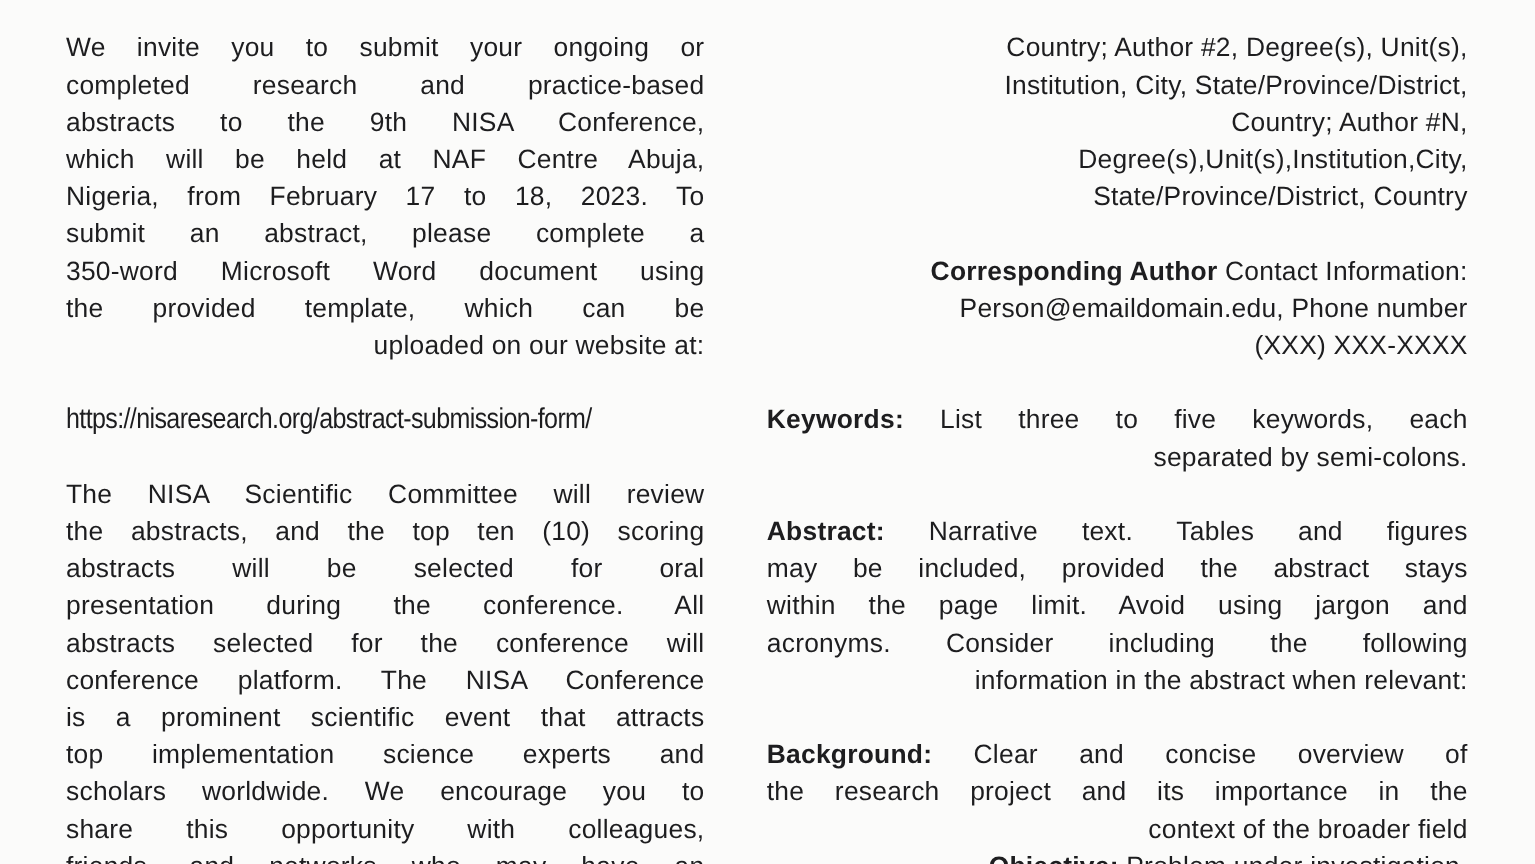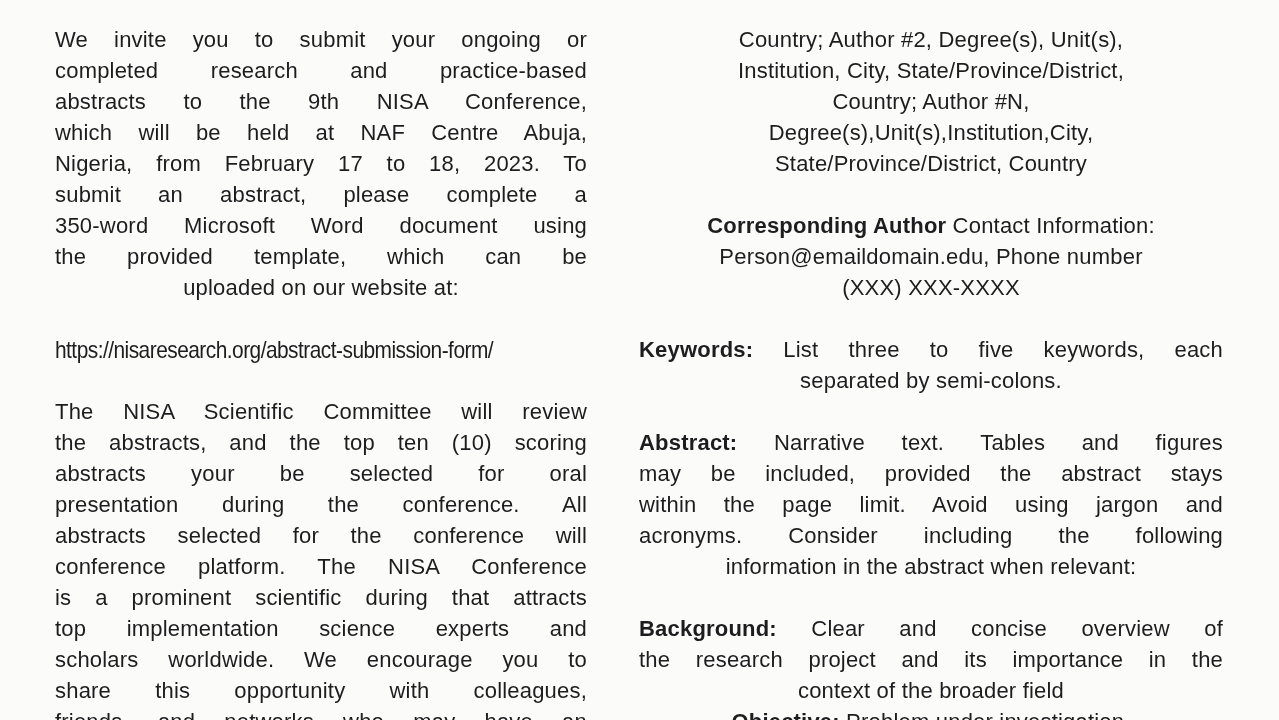--- a/index.html
+++ b/index.html
@@ -15,21 +15,21 @@
   .page { position: absolute; inset: 0; margin-top: 22px; }
   .col { position: absolute; top: 2px; }
   .col-left  { left: 55px;  width: 532px; }
   .col-right { left: 639px; width: 584px; }
   .para { margin: 0 0 31px 0; }
   .para.tight { margin-bottom: 0; }
   .ln {
     font-size: 22px;
     line-height: 31px;
     letter-spacing: 0.2px;
-    text-align: center;
+    text-align: right;
   }
   .ln.j {
     text-align: justify;
     text-align-last: justify;
   }
   b { font-weight: 700; }
   .url-line {
     font-size: 24px;
     line-height: 31px;
     letter-spacing: -0.6px;
@@ -54,25 +54,25 @@
         <div class="ln j">350-word Microsoft Word document using</div>
         <div class="ln j">the provided template, which can be</div>
         <div class="ln">uploaded on our website at:</div>
       </div>
     <div class="para">
       <div class="url-line">https://nisaresearch.org/abstract-submission-form/</div>
     </div>
     <div class="para tight">
         <div class="ln j">The NISA Scientific Committee will review</div>
         <div class="ln j">the abstracts, and the top ten (10) scoring</div>
-        <div class="ln j">abstracts your be selected for oral</div>
+        <div class="ln j">abstracts will be selected for oral</div>
         <div class="ln j">presentation during the conference. All</div>
         <div class="ln j">abstracts selected for the conference will</div>
         <div class="ln j">conference platform. The NISA Conference</div>
-        <div class="ln j">is a prominent scientific during that attracts</div>
+        <div class="ln j">is a prominent scientific event that attracts</div>
         <div class="ln j">top implementation science experts and</div>
         <div class="ln j">scholars worldwide. We encourage you to</div>
         <div class="ln j">share this opportunity with colleagues,</div>
         <div class="ln j">friends, and networks who may have an</div>
       </div>
   </div>
 
   <div class="col col-right">
     <div class="para">
         <div class="ln">Country; Author #2, Degree(s), Unit(s),</div>

